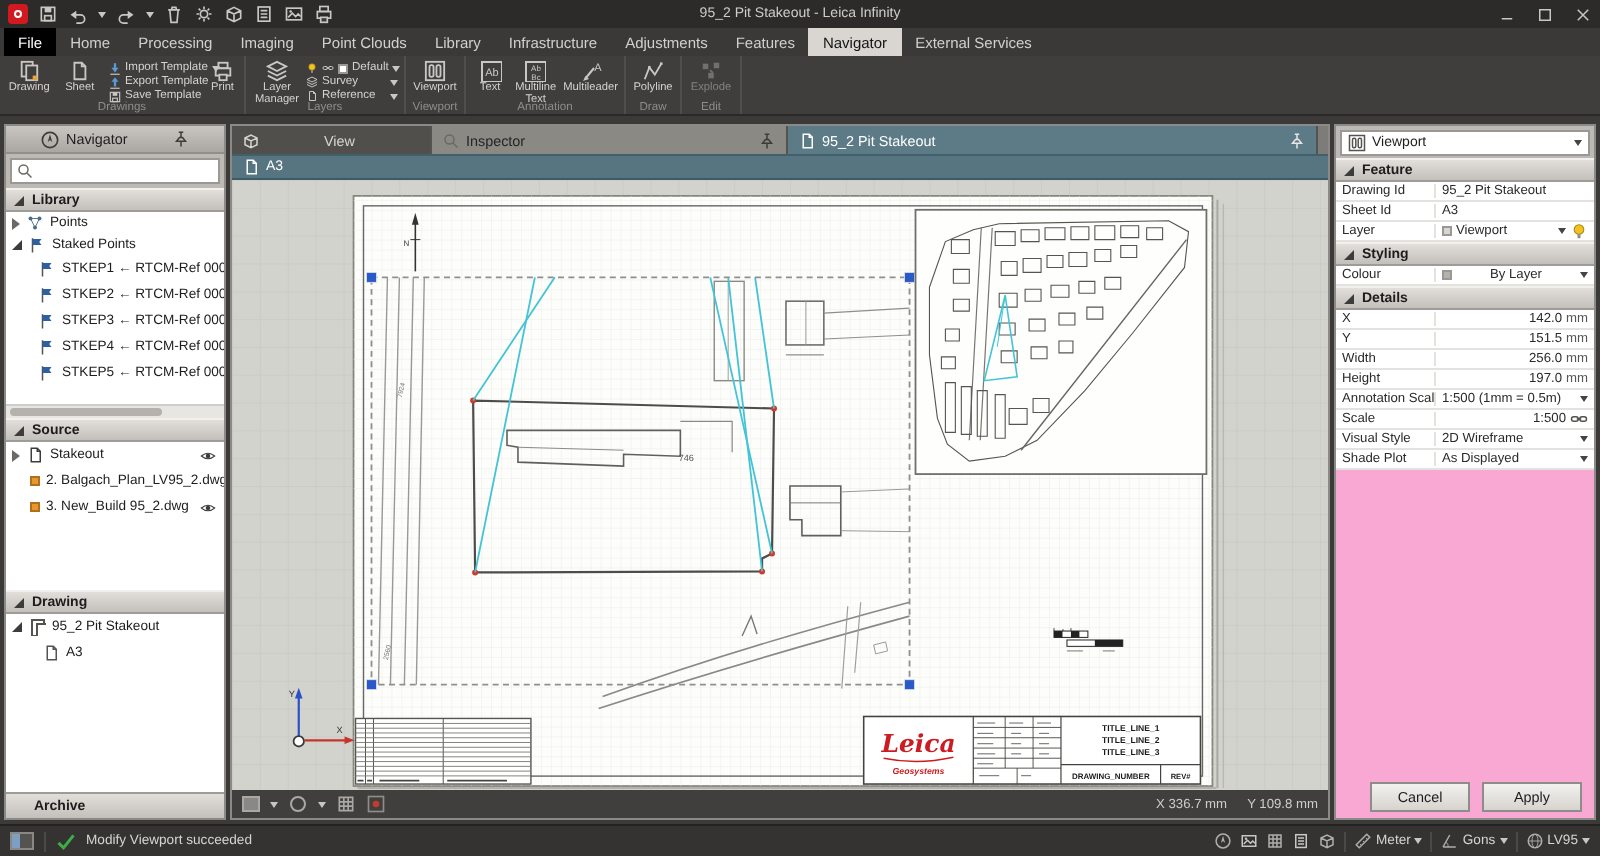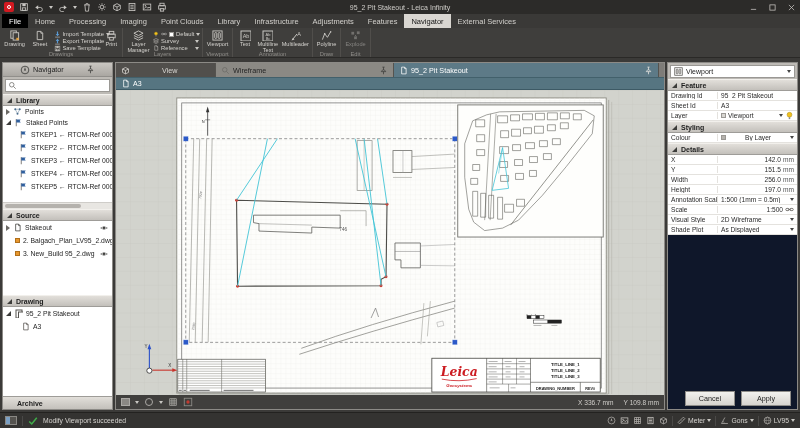--- a/index.html
+++ b/index.html
@@ -66,21 +66,21 @@
 
   
   .selwrap { flex:none; padding:2px 2px 1px 2px; }
   .selbox { height:13px; background:#fff; border:1px solid #9a9894; display:flex; align-items:center; gap:3px; padding:0 3px; font-size:7px; color:#1d1d1d; }
   .selbox .dd { margin-left:auto; }
   .prow { height:10px; flex:none; display:flex; align-items:center; background:#fff; border-bottom:1px solid #e4e2de; font-size:6.6px; color:#2a2a2a; }
   .plabel { width:50px; flex:none; padding-left:3px; border-right:1px solid #e4e2de; overflow:hidden; white-space:nowrap; }
   .pvalue { flex:1; display:flex; align-items:center; gap:2px; padding:0 3px; overflow:hidden; white-space:nowrap; }
   .pvalue .num { margin-left:auto; }
   .pvalue .unit { color:#555; }
-  .pgfill { flex:1; background:#0f172a; position:relative; }
+  .pgfill { flex:1; background:#f9a8d4; position:relative; }
   .btn { position:absolute; bottom:3px; height:15px; width:50px; background:linear-gradient(#f2f1ee,#d7d4cf);
     border:1px solid #8f8d89; font-size:7.2px; color:#1d1d1d; display:flex; align-items:center; justify-content:center; }
 
   
   .center { position:absolute; left:115px; top:62px; width:550px; bottom:18px; border:1px solid #8c8a86; display:flex; flex-direction:column; background:#7e7c78; }
   .dtabs { height:14px; flex:none; display:flex; background:#7e7c78; }
   .dtab { height:14px; display:flex; align-items:center; gap:3px; padding:0 5px; font-size:7.2px; border-right:1px solid #55534f; overflow:hidden; }
   .dtab.view { width:100px; background:#514f4c; color:#d8d6d2;gap:32px; }
   .dtab.insp { width:178px; background:#8b8984; color:#242424; }
   .dtab.act  { width:265px; background:#5d7a87; color:#fff; }
@@ -604,21 +604,21 @@
       <div class="dtab view">
         <svg class="ic" width="9" height="9" style="color:#d8d6d2">
             <use href="#i-cube"></use>
           </svg>
         <span>View</span>
       </div>
       <div class="dtab insp">
         <svg class="ic" width="9" height="9">
             <use href="#i-search"></use>
           </svg>
-        <span>Wireframe</span>
+        <span>Inspector</span>
         <svg class="ic pin" width="9" height="9" style="color:#3c3c3a">
             <use href="#i-pin"></use>
           </svg>
       </div>
       <div class="dtab act">
         <svg class="ic" width="9" height="9" style="color:#fff">
             <use href="#i-doc"></use>
           </svg>
         <span>95_2 Pit Stakeout</span>
         <svg class="ic pin" width="9" height="9" style="color:#e8e6e2">

